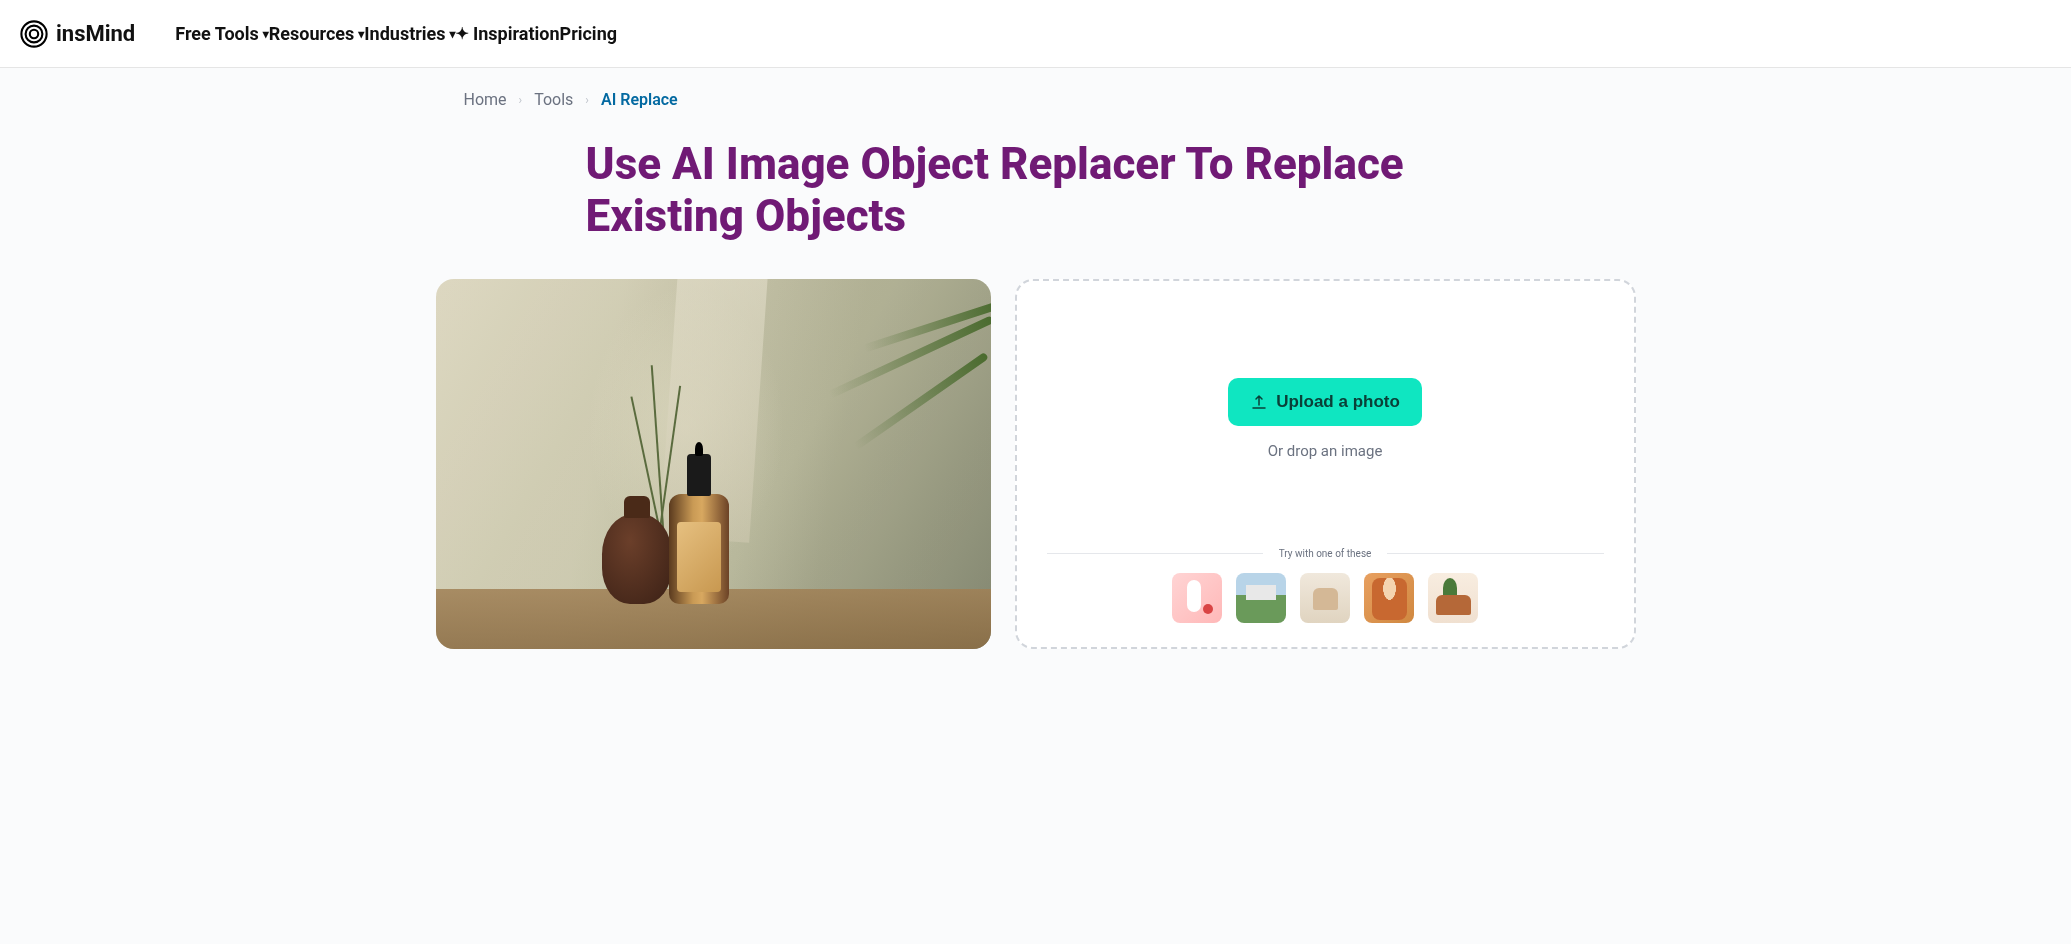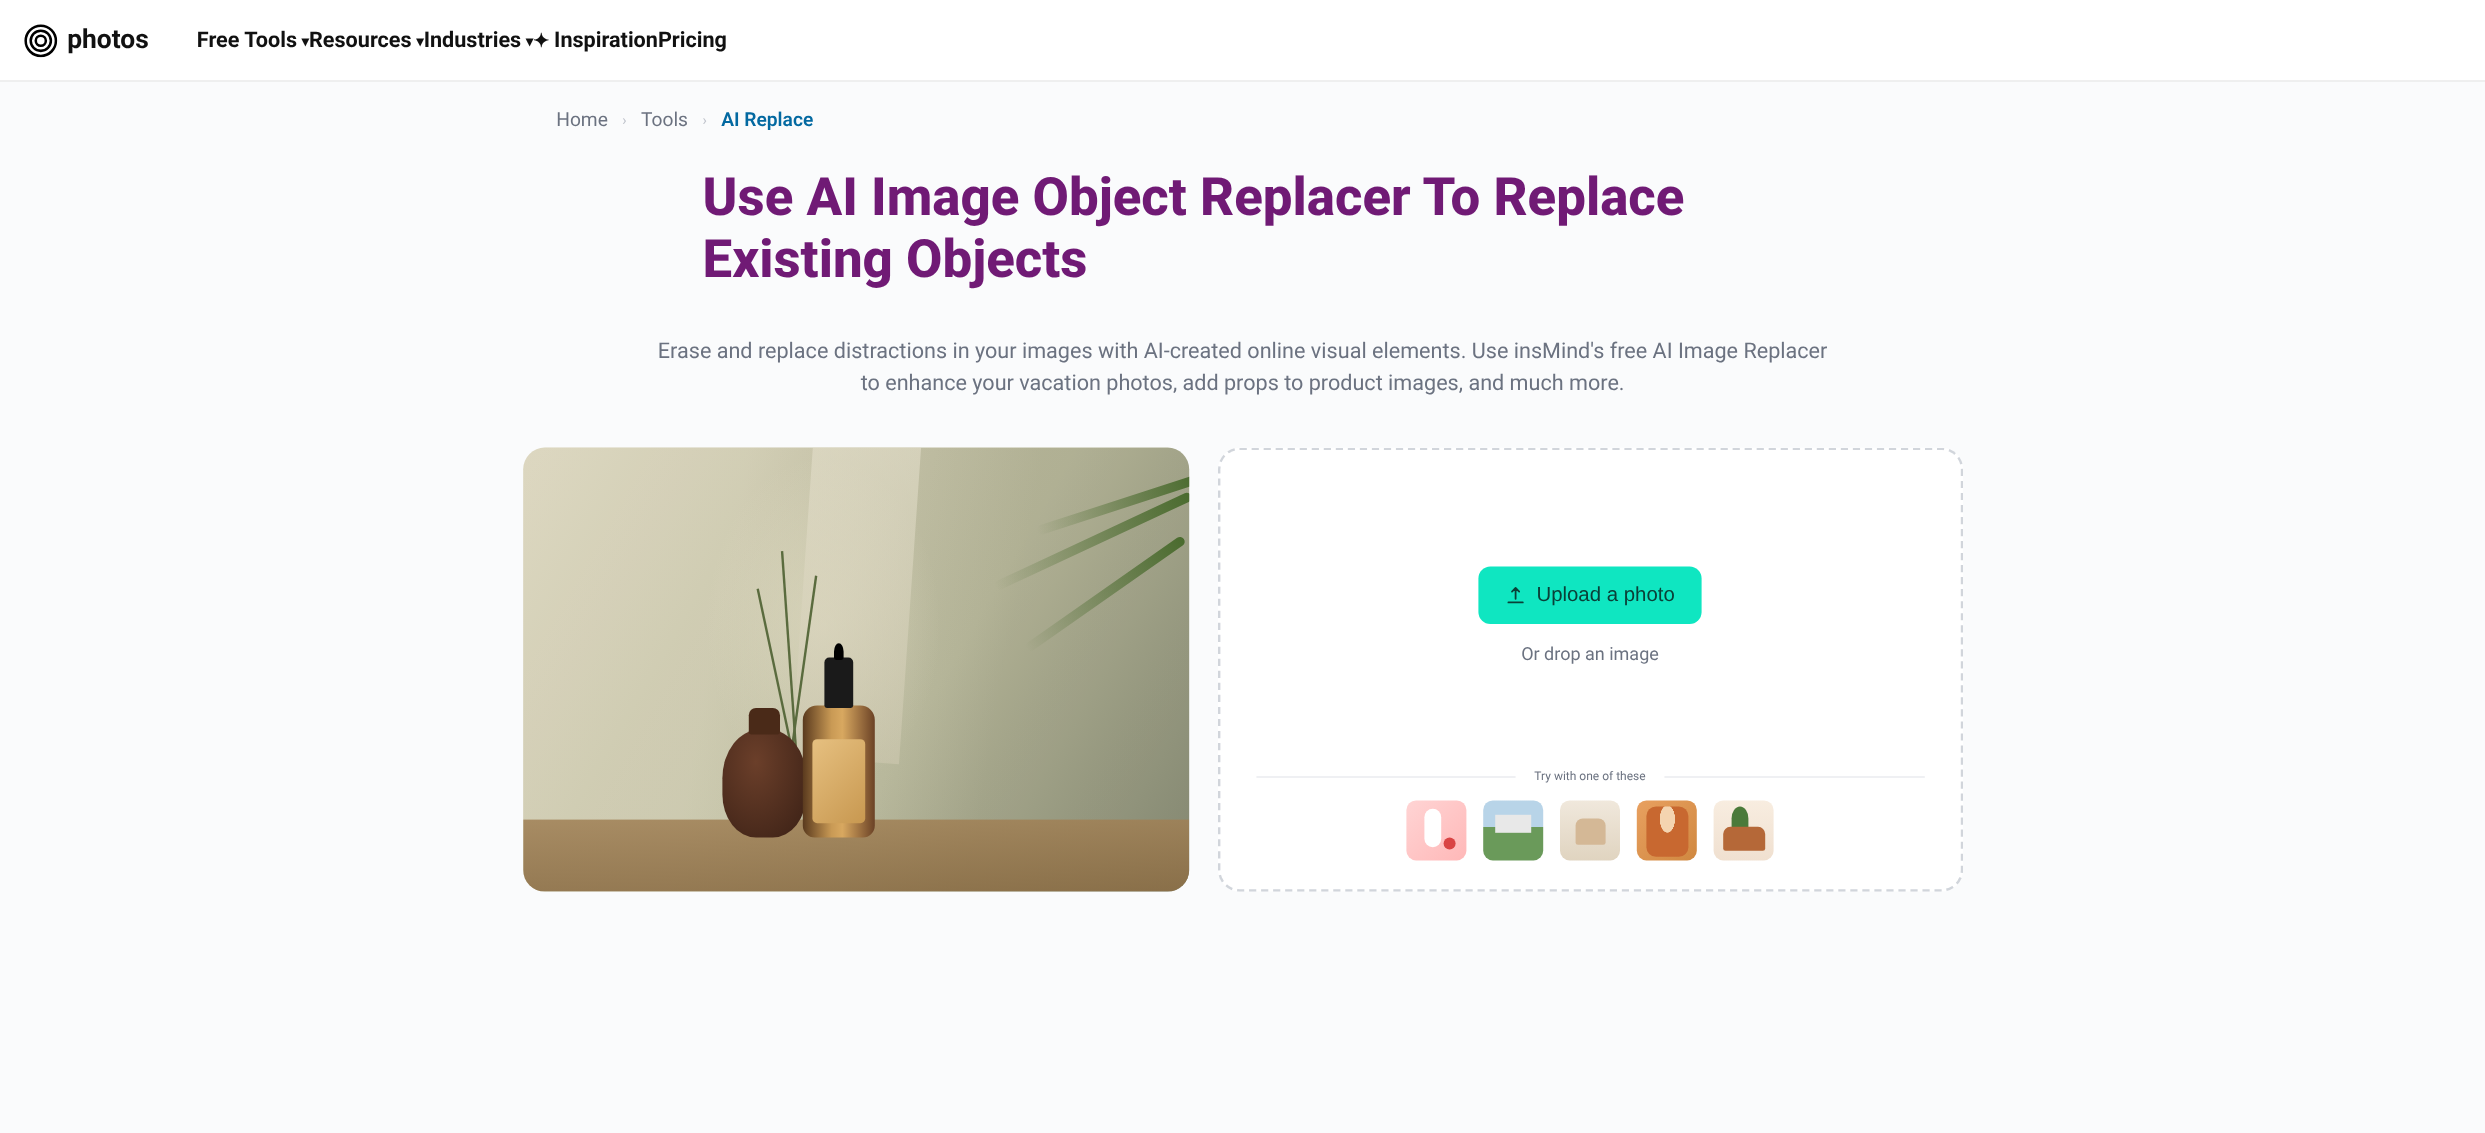--- a/index.html
+++ b/index.html
@@ -224,21 +224,21 @@
   justify-content: center;
   gap: 16px;
 }
 .upload-btn {
   background: #0fe6c1;
   color: #0a4038;
   border: none;
   border-radius: 10px;
   padding: 14px 22px;
   font-size: 17px;
-  font-weight: 400;
+  font-weight: 700;
   display: flex;
   align-items: center;
   gap: 8px;
   cursor: pointer;
 }
 .upload-btn svg { width: 18px; height: 18px; }
 .drop-text { color: #6b7280; font-size: 15px; }
 
 .try-section { margin-top: 20px; }
 .try-div {
@@ -282,21 +282,21 @@
 </head>
 <body>
 
 <header class="header">
   <div class="logo">
     <svg class="logo-icon" viewBox="0 0 40 40">
       <circle cx="20" cy="20" r="18" fill="none" stroke="#000" stroke-width="3"></circle>
       <circle cx="20" cy="20" r="12" fill="none" stroke="#000" stroke-width="3"></circle>
       <circle cx="20" cy="20" r="6" fill="none" stroke="#000" stroke-width="3"></circle>
     </svg>
-    <span>photos</span>
+    <span>insMind</span>
   </div>
   <nav class="nav">
     <div class="nav-item">
       <span>Free Tools</span>
       <span class="chev">▾</span>
     </div>
     <div class="nav-item">
       <span>Resources</span>
       <span class="chev">▾</span>
     </div>
@@ -317,21 +317,20 @@
 <div class="container">
   <div class="breadcrumb">
     <span>Home</span>
     <span class="sep">›</span>
     <span>Tools</span>
     <span class="sep">›</span>
     <span class="current">AI Replace</span>
   </div>
 
   <h1 class="hero-title">Use AI Image Object Replacer To Replace Existing Objects</h1>
-  <p class="hero-sub">Erase and replace distractions in your images with AI-created online visual elements. Use insMind's free AI Image Replacer to enhance your vacation photos, add props to product images, and much more.</p>
 
   <div class="panels">
     <div class="preview">
       <div class="table-surface"></div>
       <div class="tower"></div>
       <div class="leaf"></div>
       <div class="leaf l2"></div>
       <div class="leaf l3"></div>
       <div class="plant-stems">
         <div class="stem s1"></div>

